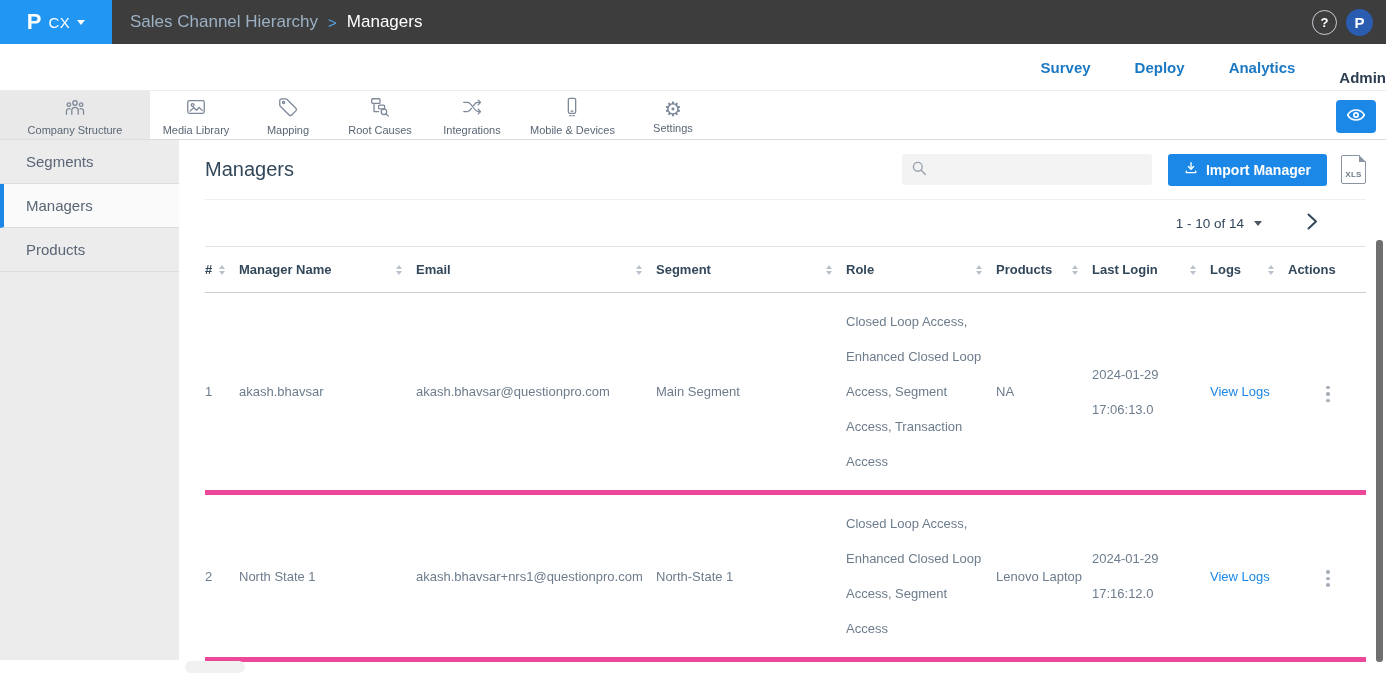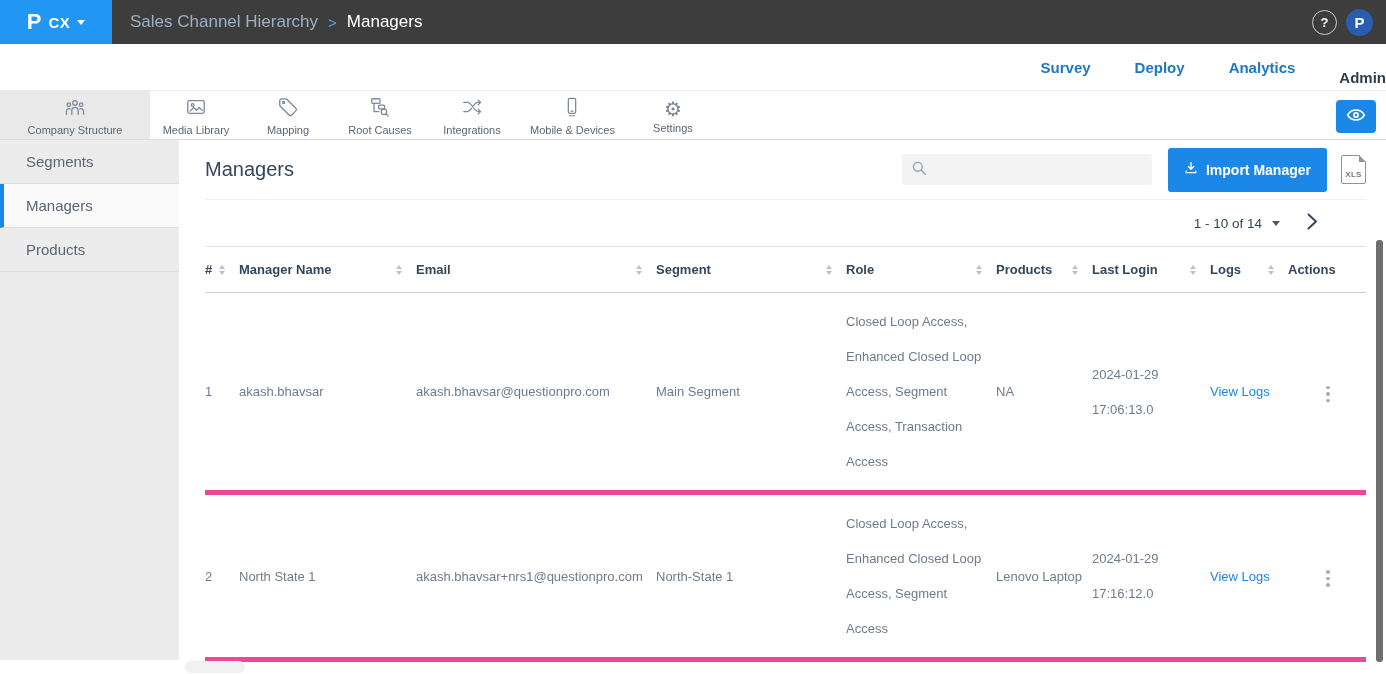--- a/index.html
+++ b/index.html
@@ -3,21 +3,21 @@
 <meta charset="utf-8">
 <style>
   * { margin:0; padding:0; box-sizing:border-box; }
   html,body { width:1386px; height:674px; overflow:hidden; }
   body { font-family:"Liberation Sans", sans-serif; background:#fff; position:relative; color:#5a6675; }
 
   
   .topbar { height:44px; background:#3d3d3d; display:flex; align-items:stretch; }
   .logo { width:112px; background:#2196f3; color:#fff; display:flex; align-items:center; justify-content:center; gap:7px; cursor:pointer; }
   .logo .pmark { font-size:22px; font-weight:700; line-height:1; }
-  .logo .prod { font-size:15px; font-weight:700; letter-spacing:.5px; }
+  .logo .prod { font-size:15px; font-weight:400; letter-spacing:.5px; }
   .caret-down { width:0; height:0; border-left:4.5px solid transparent; border-right:4.5px solid transparent; border-top:5px solid #fff; }
   .breadcrumb { display:flex; align-items:center; gap:10px; margin-left:18px; font-size:17px; }
   .crumb-parent { color:#9db1c5; }
   .crumb-sep { color:#58a6e8; font-size:15px; }
   .crumb-current { color:#fff; }
   .topbar-right { margin-left:auto; display:flex; align-items:center; gap:9px; padding-right:13px; }
   .help-circle { width:25px; height:25px; border-radius:50%; border:1.5px solid #c9ced6; color:#fff; font-size:13px; font-weight:700; display:flex; align-items:center; justify-content:center; cursor:pointer; }
   .account-circle { width:27px; height:27px; border-radius:50%; background:#2a5db0; color:#fff; font-size:15px; font-weight:700; display:flex; align-items:center; justify-content:center; cursor:pointer; }
 
   
@@ -38,27 +38,27 @@
   .body-wrap { display:flex; height:534px; }
   .sidebar { width:210px; background:#ececec; height:520px; }
   .side-item { height:44px; display:flex; align-items:center; padding-left:26px; font-size:15px; color:#5a6675; border-bottom:1px solid #dddddd; cursor:pointer; }
   .side-item.active { background:#fafafa; border-left:4px solid #1b87e6; padding-left:22px; }
 
   .main { flex:1; padding:0 20px 0 26px; background:#fff; }
   .main-header { height:60px; display:flex; align-items:center; border-bottom:1px solid #efefef; }
   .page-title { font-size:20px; color:#33475b; font-weight:500; }
   .search-box { margin-left:auto; width:250px; height:31px; background:#f3f3f3; border-radius:3px; display:flex; align-items:center; padding:0 9px; gap:6px; }
   .search-box input { border:none; outline:none; background:transparent; flex:1; font-size:13px; font-family:"Liberation Sans",sans-serif; color:#33475b; }
-  .import-btn { margin-left:16px; height:44px; padding:0 16px; background:#1b87e6; border:none; border-radius:3px; color:#fff; font-size:14px; font-weight:700; font-family:"Liberation Sans",sans-serif; display:flex; align-items:center; gap:8px; cursor:pointer; }
+  .import-btn { margin-left:16px; height:32px; padding:0 16px; background:#1b87e6; border:none; border-radius:3px; color:#fff; font-size:14px; font-weight:700; font-family:"Liberation Sans",sans-serif; display:flex; align-items:center; gap:8px; cursor:pointer; }
   .xls-icon { margin-left:14px; width:25px; height:29px; border:1.4px solid #8a94a3; border-radius:2px; position:relative; display:flex; align-items:flex-end; justify-content:center; cursor:pointer; background:#fff; }
   .xls-icon .fold { position:absolute; top:-1px; right:-1px; width:0; height:0; border-top:7px solid #fff; border-left:7px solid transparent; }
   .xls-icon .fold:after { content:""; position:absolute; left:-7px; top:-7px; width:0; height:0; border-bottom:7px solid #8a94a3; border-right:7px solid transparent; }
   .xls-icon .xls-text { font-size:8px; font-weight:700; color:#6f7a89; margin-bottom:4px; letter-spacing:.3px; }
 
-  .pagination-row { height:46px; display:flex; align-items:center; justify-content:flex-end; gap:27px; padding-right:48px; }
+  .pagination-row { height:46px; display:flex; align-items:center; justify-content:flex-end; gap:45px; padding-right:48px; }
   .range-dd { display:flex; align-items:center; gap:10px; cursor:pointer; }
   .range-text { font-size:13.5px; color:#33475b; }
   .range-dd .caret-down { border-top-color:#4c5864; }
   .next-btn { cursor:pointer; display:flex; align-items:center; }
 
   
   table { border-collapse:collapse; width:100%; table-layout:fixed; }
   col.c-num{width:34px;} col.c-name{width:177px;} col.c-email{width:240px;} col.c-seg{width:190px;}
   col.c-role{width:150px;} col.c-prod{width:96px;} col.c-login{width:118px;} col.c-logs{width:78px;} col.c-act{width:78px;}
   thead th { border-top:1px solid #e3e3e3; border-bottom:1px solid #cfcfcf; padding:15px 0; font-size:13px; color:#33475b; text-align:left; cursor:pointer; }

